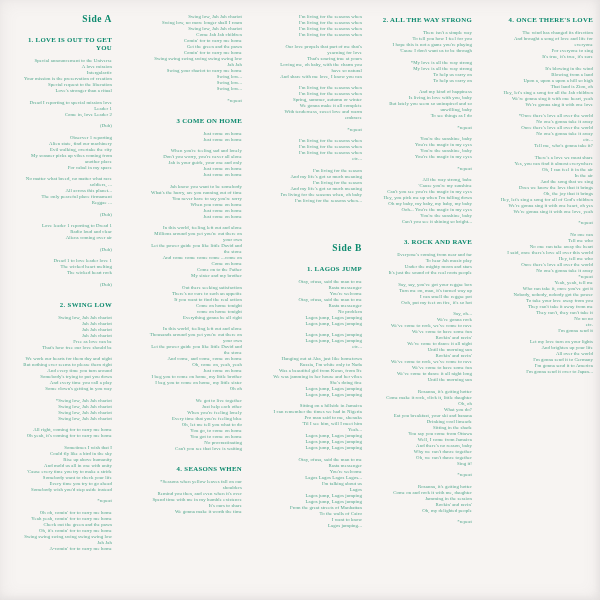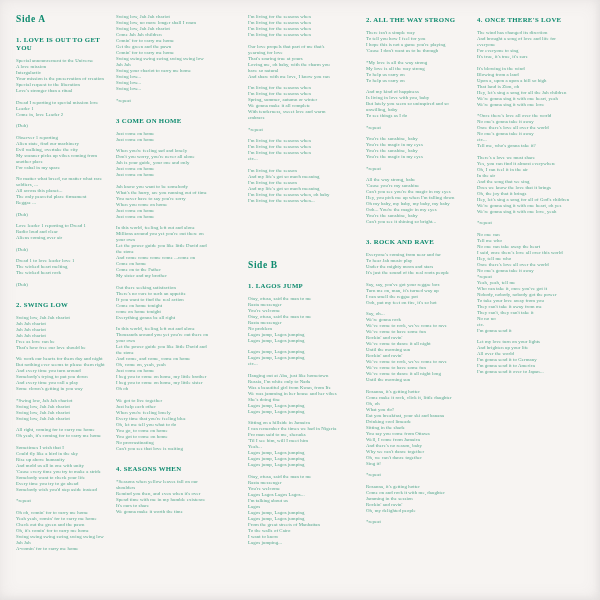--- a/index.html
+++ b/index.html
@@ -9,33 +9,33 @@
     background:#f7f4f2;
     overflow:hidden;
     font-family:"Liberation Serif","DejaVu Serif",serif;
   }
   .sheet::after {
     content:"";
     position:absolute; inset:0;
     box-shadow: inset 0 0 18px rgba(120,110,115,0.10), inset -2px -2px 6px rgba(120,110,115,0.08);
     pointer-events:none;
   }
-  .column { position:absolute; top:14px; }
+  .column { position:absolute; top:14px;text-align:right; }
   .column:nth-child(1) { left:16px;  width:96px;  }
   .column:nth-child(2) { left:116px; width:126px; }
   .column:nth-child(3) { left:248px; width:114px; }
   .column:nth-child(4) { left:366px; width:106px; }
   .column:nth-child(5) { left:477px; width:116px; }
 
   .side-heading {
     font-size:9.5px; line-height:10px; font-weight:bold;
     color:#0d8a6e; letter-spacing:0.6px;
     margin:0 0 12px 0;
   }
-  .column:nth-child(3) .side-heading { margin-top:56px; margin-bottom:12px; }
+  .column:nth-child(3) .side-heading { margin-top:39px; margin-bottom:12px; }
 
   .song-title {
     font-size:6.8px; line-height:8px; font-weight:bold;
     color:#0d8a6e; letter-spacing:0.3px;
     margin:13px 0 6px 0;
   }
   .column .song-title:first-child { margin-top:2px; }
   .side-heading + .song-title { margin-top:10px; }
 
   .stanza { margin:0 0 5.5px 0; }

